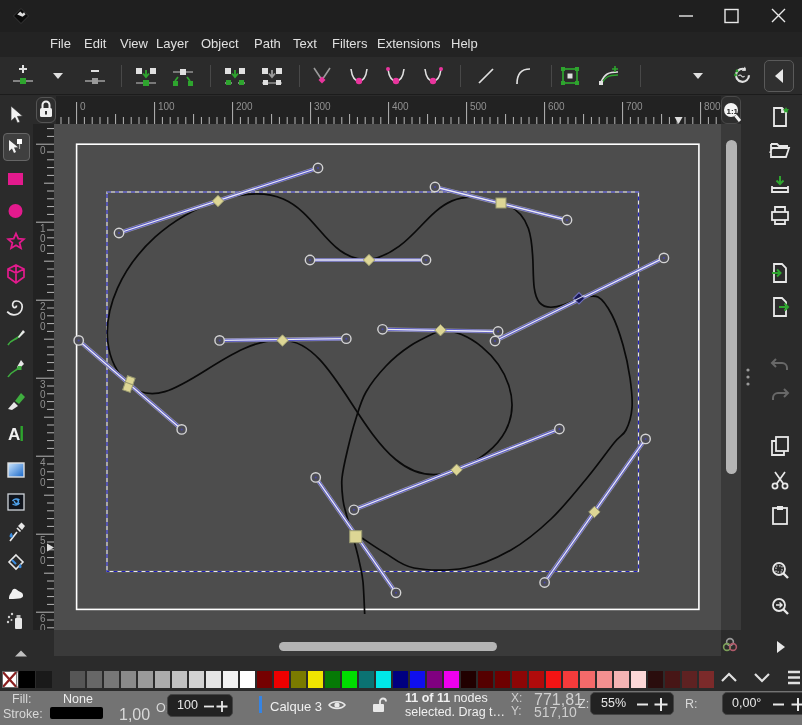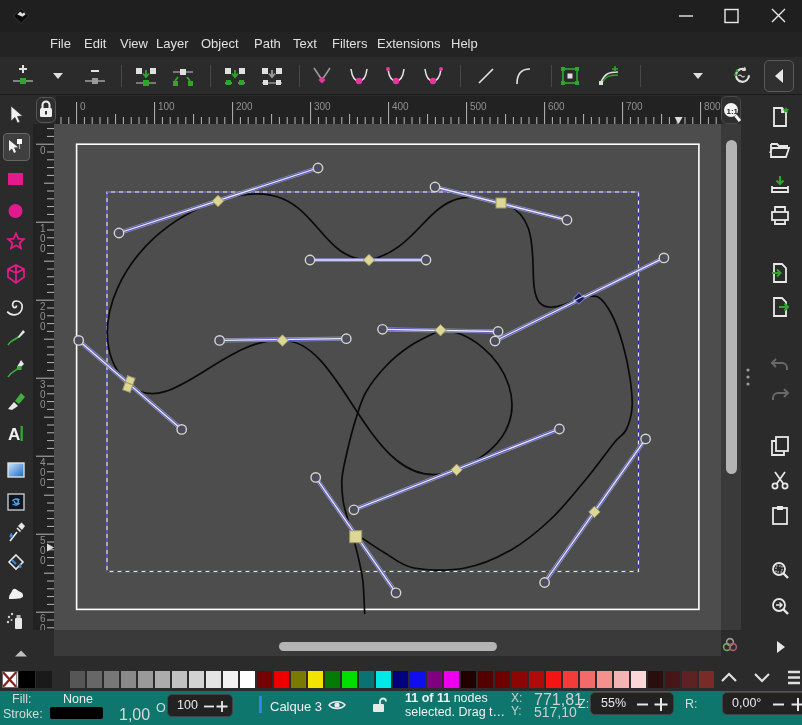--- a/index.html
+++ b/index.html
@@ -17,21 +17,21 @@
 #canvas { left:54px; top:124px; width:667px; height:506px; background:#4d4d4d; }
 #vscroll { left:721px; top:124px; width:20px; height:506px; background:#3a3a3a; }
 #vthumb { left:725.5px; top:140px; width:11px; height:334px; background:#b4b4b4; border-radius:5.5px; }
 #rgap { left:741px; top:95px; width:17px; height:630px; background:#2b2b2b; }
 #rpanel { left:758px; top:95px; width:44px; height:630px; background:#2b2b2b; }
 #hscroll { left:54px; top:630px; width:667px; height:26px; background:#3a3a3a; }
 #hthumb { left:279px; top:642px; width:218px; height:9px; background:#b4b4b4; border-radius:4.5px; }
 #belowtools { left:0; top:630px; width:54px; height:35px; background:#2b2b2b; }
 #palette { left:0; top:665px; width:802px; height:26px; background:#2b2b2b; }
 .sw { position:absolute; top:6px; height:17px; }
-#statusbar { left:0; top:691px; width:802px; height:34px; background:#0f766e; color:#d8d8d8; font-size:12px;padding-left:36px; }
+#statusbar { left:0; top:691px; width:802px; height:34px; background:#737373; color:#d8d8d8; font-size:12px;padding-left:36px; }
 .spin { position:absolute; background:#222; border:1px solid #444; border-radius:5px; color:#e8e8e8; }
 .winbtn { position:absolute; top:0; width:44px; height:32px; }
 text { font-family:"Liberation Sans", sans-serif; }
 </style></head><body>
 
 <div class="abs" id="titlebar">
   <svg class="abs" style="left:12px;top:7px" width="18" height="18" viewBox="0 0 24 24">
     <path d="M12 2 L22 12 L12 22 L2 12 Z" fill="#0a0a0a" stroke="#444" stroke-width="1"></path>
     <path d="M7 10 L11 6 L14 9 L16 7 L18 10 L14 13 Z" fill="#dcdcdc"></path>
   </svg>

